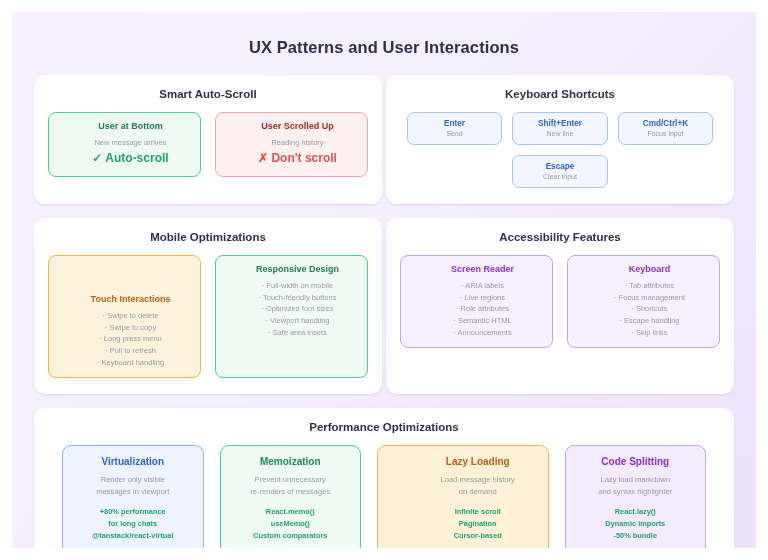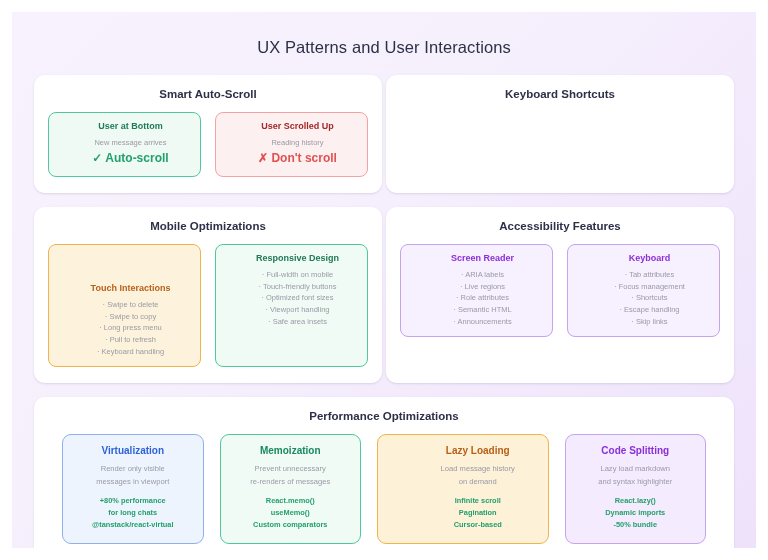--- a/index.html
+++ b/index.html
@@ -19,21 +19,21 @@
     width: 744px;
     height: 536px;
     background: linear-gradient(135deg, #f7f2fd 0%, #f6f0fd 40%, #eee2fb 100%);
     padding: 18px 22px 22px 22px;
     overflow: hidden;
   }
 
   .page-title {
     text-align: center;
     font-size: 16.5px;
-    font-weight: normal;
+    font-weight: bold;
     color: #2d3047;
     letter-spacing: 0.1px;
     margin-top: 8px;
     margin-bottom: 18px;
   }
 
   .row {
     display: flex;
     gap: 4px;
     margin-bottom: 14px;
@@ -213,20 +213,43 @@
           <div class="panel-title">User Scrolled Up</div>
           <div class="panel-line">Reading history</div>
           <div class="panel-accent">✗ Don't scroll</div>
         </div>
 
       </div>
     </div>
 
     <div class="card">
       <div class="card-title">Keyboard Shortcuts</div>
+      <div class="keys-wrap">
+
+        <div class="key-chip">
+          <div class="key-combo">Enter</div>
+          <div class="key-desc">Send</div>
+        </div>
+
+        <div class="key-chip">
+          <div class="key-combo">Shift+Enter</div>
+          <div class="key-desc">New line</div>
+        </div>
+
+        <div class="key-chip">
+          <div class="key-combo">Cmd/Ctrl+K</div>
+          <div class="key-desc">Focus input</div>
+        </div>
+
+        <div class="key-chip">
+          <div class="key-combo">Escape</div>
+          <div class="key-desc">Clear input</div>
+        </div>
+
+      </div>
     </div>
 
   </div>
 
   <div class="row">
 
     <div class="card">
       <div class="card-title">Mobile Optimizations</div>
       <div class="panel-row">
 

